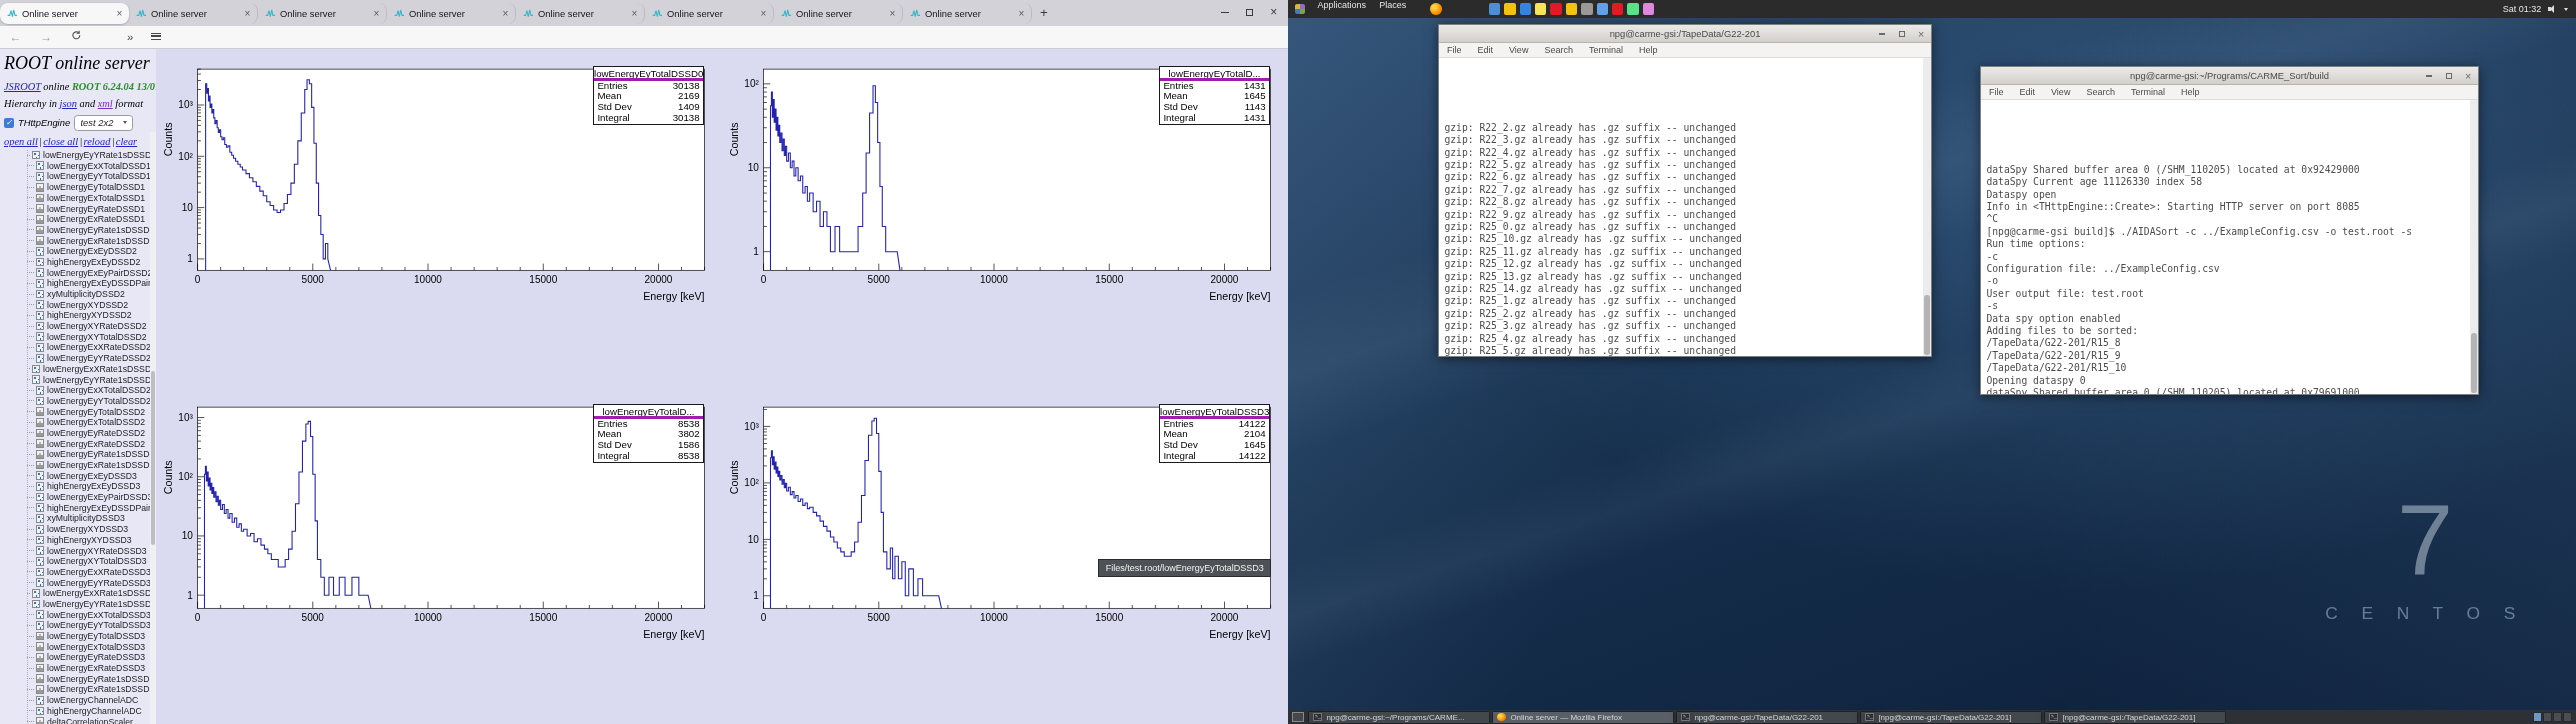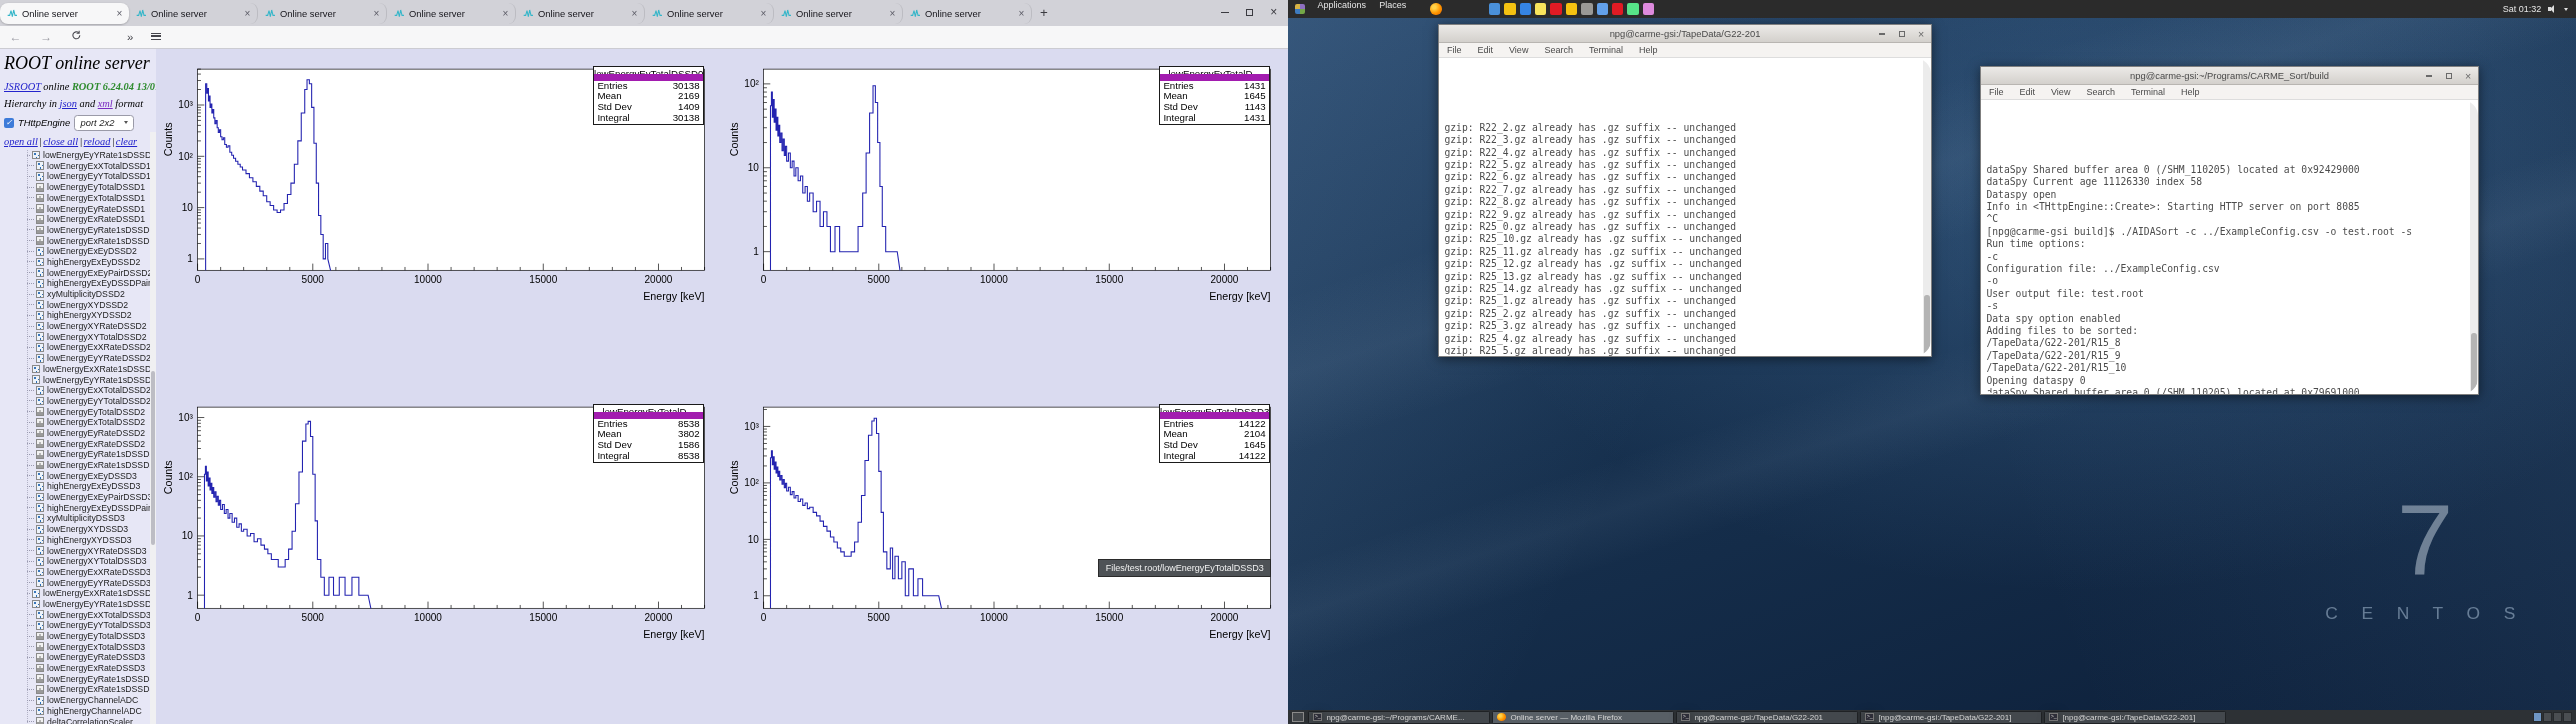--- a/index.html
+++ b/index.html
@@ -81,21 +81,21 @@
   .sb-scroll { position:absolute; right:0; top:83px; width:6px; height:592px; background:#f0f0f2; }
   .sb-thumb { position:absolute; left:0.7px; width:4.7px; top:239px; height:174px; background:#bdbdc4; border-radius:2.7px; }
 
   
   .main { width:1132px; height:100%; background:#dadbf0; position:relative; }
   .pads { display:grid; grid-template-columns:566px 566px; grid-auto-rows:338px; }
   .pad { position:relative; width:566px; height:338px; }
   .pad-svg { position:absolute; left:0; top:0; width:566px; height:338px; }
   .statbox { position:absolute; left:437px; top:17.4px; width:111px; background:#fff;
              border:1px solid #1a1a1a; font-size:9.7px; color:#000; }
-  .statbox-title { height:13.4px; line-height:13.4px; text-align:center; border-bottom:7px solid #a21caf;
+  .statbox-title { height:13.4px; line-height:13.4px; text-align:center; border-bottom:3px solid #a21caf;
                    white-space:nowrap; overflow:hidden; }
   .statbox-row { height:10.7px; line-height:10.7px; display:flex; justify-content:space-between; padding:0 3.4px; }
 
   .tooltip { position:absolute; left:942px; top:510px; height:18px; background:#4e5256;
              border:0.7px solid #2a2a2a; color:#f2f2f2; font-size:9px; line-height:17px;
              padding:0 6.7px; white-space:nowrap; }
 
   
   #desktop { position:absolute; left:1288px; top:0; width:1288px; height:725px; overflow:hidden;
              background:
@@ -135,21 +135,21 @@
   .term-title { height:18px; background:linear-gradient(#eceae7,#d3d0cc); border-bottom:0.7px solid #b8b5b1;
                 display:flex; align-items:center; justify-content:center; position:relative;
                 color:#4a4a4a; font-size:9.4px; }
   .term-controls { position:absolute; right:6.7px; top:0; height:18px; display:flex; gap:13.4px; align-items:center; }
   .tc-min { width:6.7px; height:1.3px; background:#6a6a6a; }
   .tc-max { width:6px; height:6px; border:1px solid #6a6a6a; }
   .tc-close { color:#6a6a6a; font-size:10.7px; line-height:6.7px; }
   .term-menu { height:15.4px; background:#f5f3f1; border-bottom:0.7px solid #ddd; display:flex; gap:16px;
                align-items:center; padding-left:8px; color:#4a4a4a; font-size:9px; }
   .term-body { position:relative; font-family:"DejaVu Sans Mono", monospace; font-size:9.7px;
-               line-height:12.4px; color:#4c4c4c; padding:1.3px 5.4px; white-space:pre; overflow:hidden;border-radius:16px; }
+               line-height:12.4px; color:#4c4c4c; padding:1.3px 5.4px; white-space:pre; overflow:hidden; }
   .term-scroll { position:absolute; right:0; top:0; bottom:0; width:8px; background:#ececec; }
   .term-thumb { position:absolute; left:1px; width:6px; bottom:1.3px; height:60px; background:#b4b4b4; border-radius:2.7px; }
 
   .taskbar { position:absolute; left:0; bottom:0; width:1288px; height:15.4px; background:#2d3135;
              display:flex; align-items:center; z-index:5; }
   .show-desktop { width:12px; height:10px; margin:0 4px; border:0.7px solid #8a8a8a; background:#44484c; }
   .tb-list { display:flex; align-items:center; gap:2px; }
   .tb-btn { width:182px; height:13.4px; background:#43484d; border:0.7px solid #1f2225; border-radius:1.3px;
             display:flex; align-items:center; gap:4px; padding:0 4px; color:#d6d6d6; font-size:8px; }
   .tb-btn.active { background:#585f66; }
@@ -264,21 +264,21 @@
 
     <div class="sidebar">
       <div class="sb-inner">
         <div class="sb-title">ROOT online server</div>
         <div class="sb-line"><a class="sb-link">JSROOT</a><span> online </span><span class="ver">ROOT 6.24.04 13/07/2021</span></div>
         <div class="sb-line"><span>Hierarchy in </span><a class="sb-link">json</a><span> and </span><a class="sb-link xml">xml</a><span> format</span></div>
         <div class="mon-row">
           <span class="checkbox">✓</span>
           <span>THttpEngine</span>
           <span class="gridselect">
-              <span>port 2x2</span>
+              <span>test 2x2</span>
               <span class="caret-down"></span>
             </span>
         </div>
         <div class="sb-links">
           
         <a class="slink">open all</a><a class="slink">close all</a><a class="slink">reload</a><a class="slink">clear</a></div>
       </div>
       <div class="tree">
 
           <div class="tree-row">

